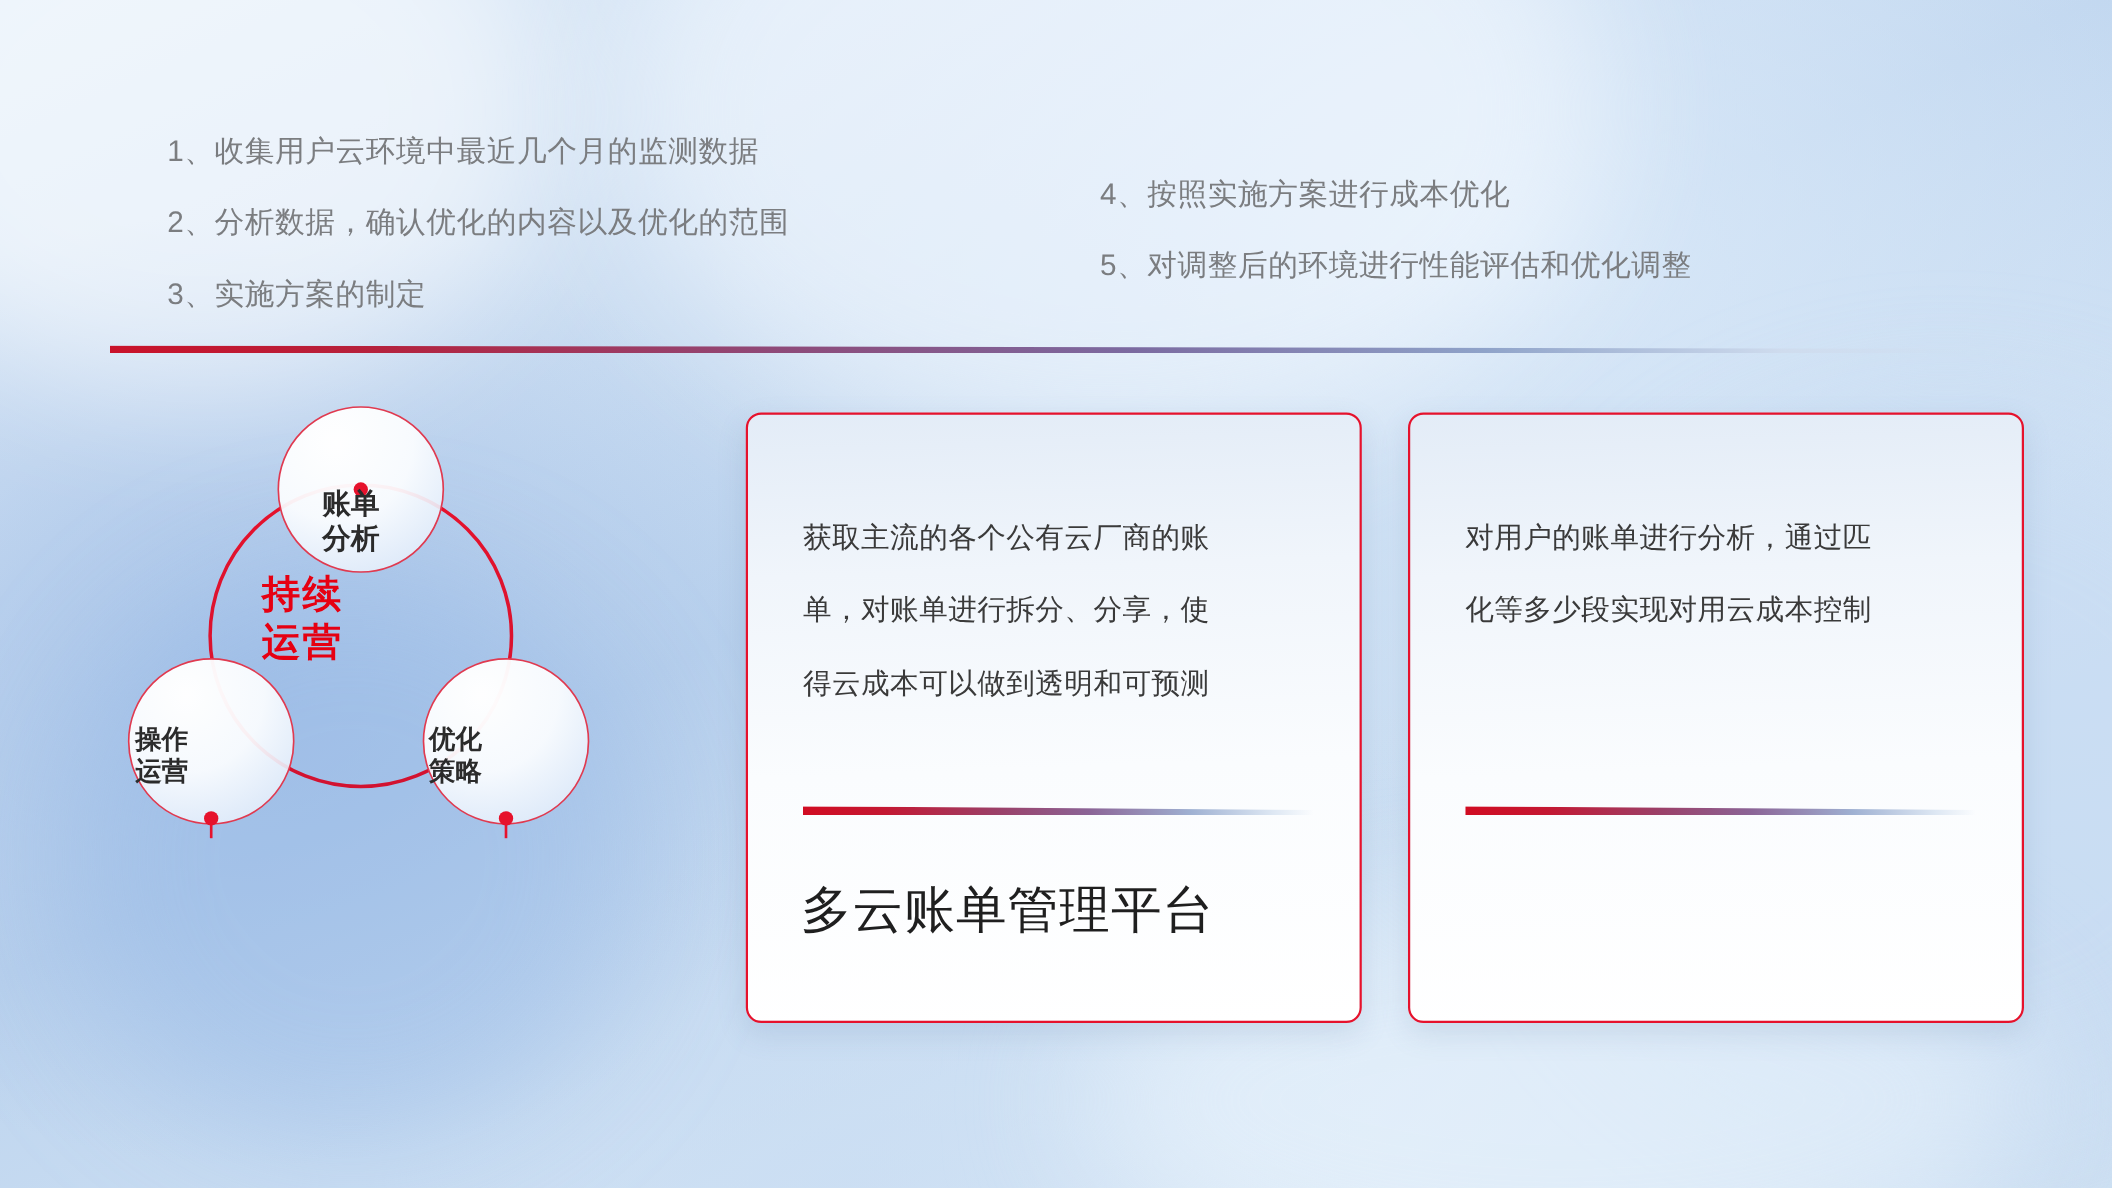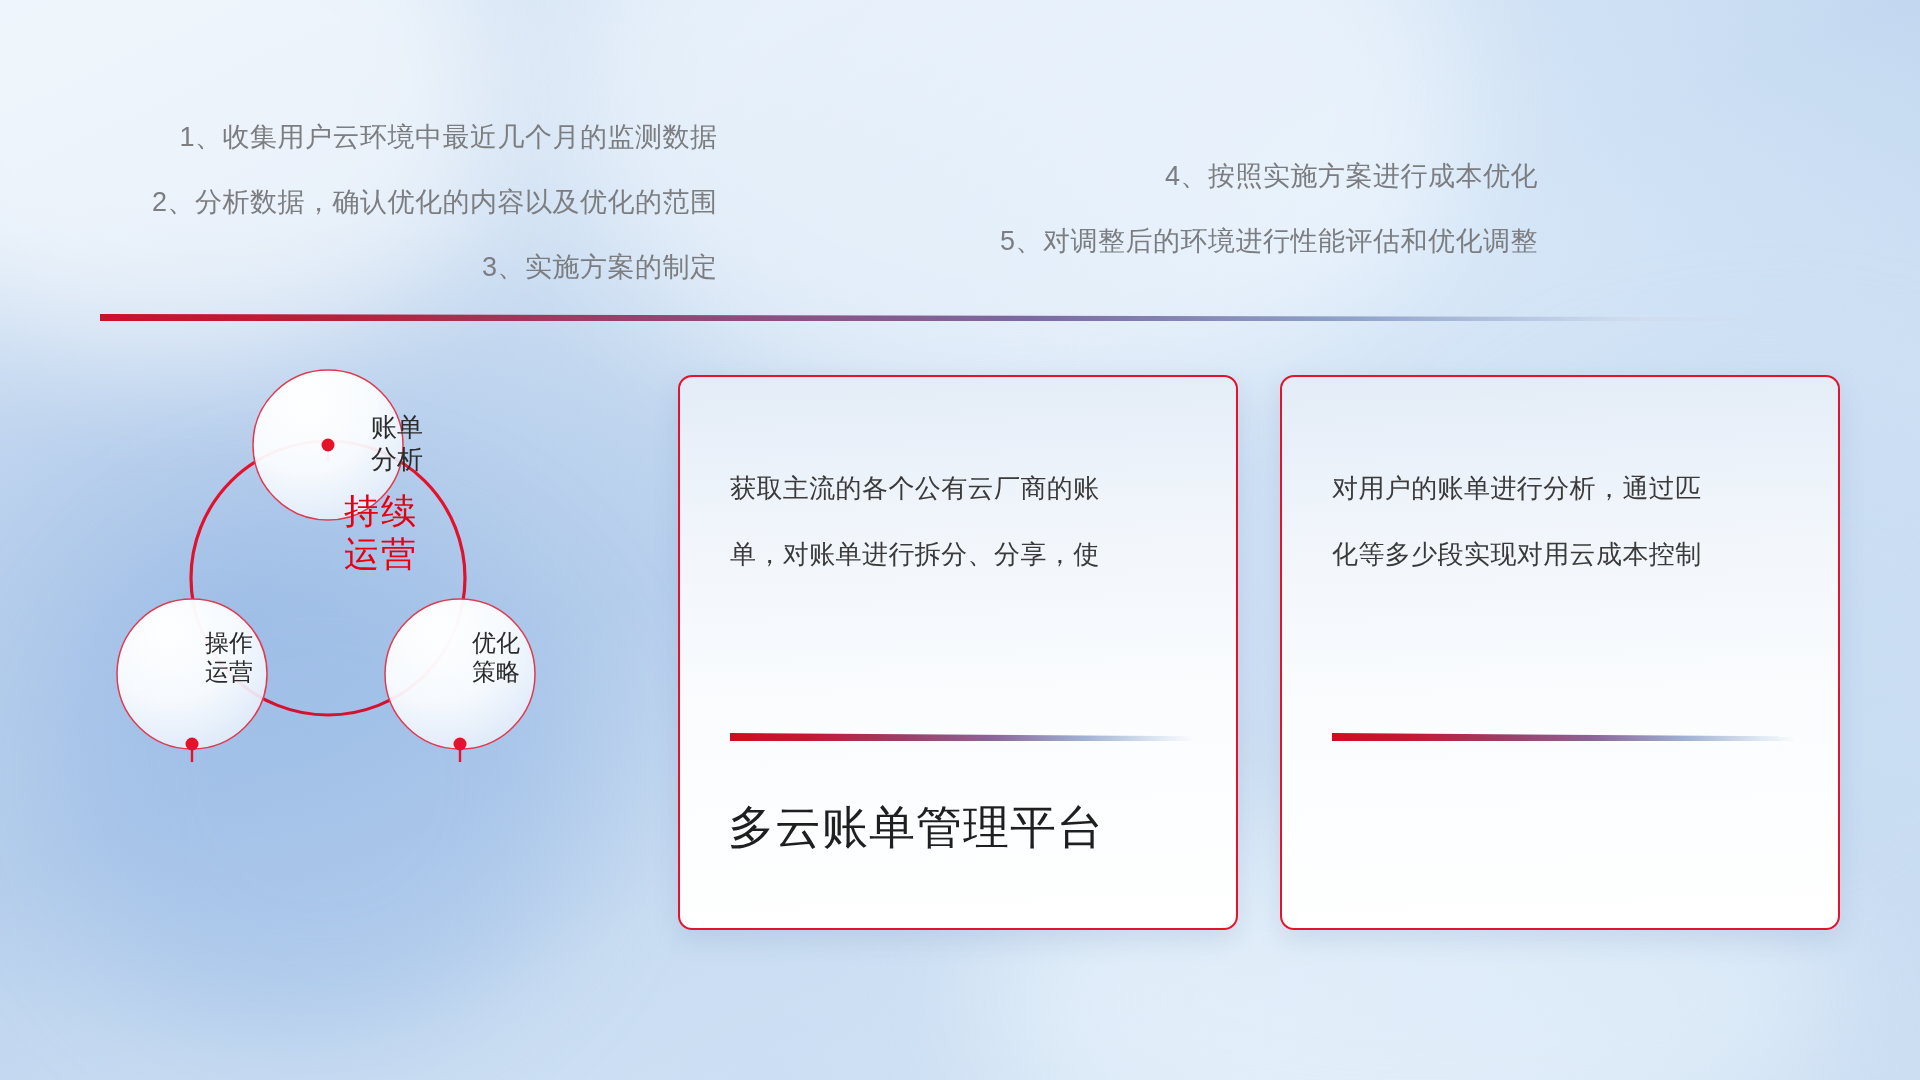--- a/index.html
+++ b/index.html
@@ -40,21 +40,21 @@
   .list {
     position: absolute;
     color: #7b7d80;
     font-size: 27px;
     line-height: 1;
     letter-spacing: 0.5px;
     white-space: nowrap;
   }
   .list.left  { left: 152px; top: 124px; }
   .list.right { left: 1000px; top: 163px; }
-  .list-item { margin-bottom: 38px; text-align: right; }
+  .list-item { margin-bottom: 38px; }
   .list-item:last-child { margin-bottom: 0; }
 
   
   .top-divider {
     position: absolute;
     left: 100px;
     top: 314px;
     width: 1690px;
     height: 7px;
     background: linear-gradient(90deg, #c9122a 0%, #b6213c 14%, #8e4a79 36%, #7b6aa0 55%, #8fa3c9 74%, #cfdcee 90%, rgba(223,234,247,0) 100%);
@@ -66,26 +66,27 @@
     position: absolute;
     left: 90px;
     top: 350px;
     width: 460px;
     height: 470px;
   }
   #venn svg { display: block; }
 
   .venn-label {
     position: absolute;
-    text-align: right;
+    text-align: left;
     color: #2b2b2b;
-    font-weight: normal;
+    font-weight: bold;
     line-height: 1.22;
     white-space: pre-line;
     pointer-events: none;
+    margin-top: 30px;
   }
   .venn-label.top     { left: 203px; top: 62px;  width: 130px; font-size: 26px; }
   .venn-label.bl      { left:  33px; top: 278px; width: 130px; font-size: 24px; }
   .venn-label.br      { left: 300px; top: 278px; width: 130px; font-size: 24px; }
   .venn-label.center  { left: 148px; top: 140px; width: 180px; font-size: 35px; color: #e60012; letter-spacing: 2px; }
 
   
   .card {
     position: absolute;
     top: 375px;
@@ -198,20 +199,21 @@
     <div class="venn-label br">优化
 策略</div>
     <div class="venn-label center">持续
 运营</div>
   </div>
 
   <div class="card" id="card1">
     <div class="card-body">
       <div>获取主流的各个公有云厂商的账</div>
       <div>单，对账单进行拆分、分享，使</div>
+      <div>得云成本可以做到透明和可预测</div>
     </div>
     <div class="card-rule"></div>
     <div class="card-title">多云账单管理平台</div>
   </div>
 
   <div class="card" id="card2">
     <div class="card-body">
       <div>对用户的账单进行分析，通过匹</div>
       <div>化等多少段实现对用云成本控制</div>
     </div>

